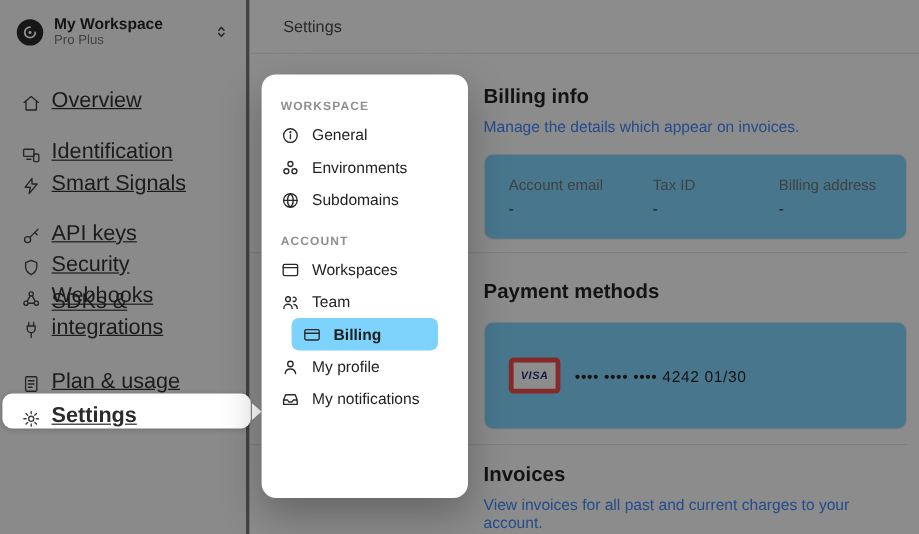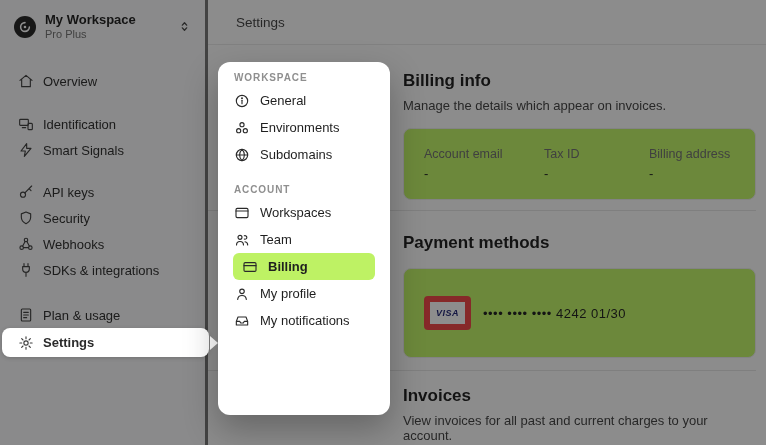--- a/index.html
+++ b/index.html
@@ -13,54 +13,54 @@
   .ws-logo { width:22px; height:22px; border-radius:50%; background:#222; display:flex; align-items:center; justify-content:center; flex:0 0 22px; }
   .ws-meta { margin-left:9px; min-width:0; }
   .ws-name { font-size:13px; font-weight:700; color:#1c1c1c; line-height:15px; }
   .ws-plan { font-size:11px; color:#6f6f6f; line-height:13px; margin-top:1px; }
   .ws-switch { margin-left:auto; color:#444; display:flex; align-items:center; cursor:pointer; }
 
   .nav { padding:0 0; }
   .nav-group { margin-top:17px; }
   .nav-group.g3 { margin-top:16px; }
   .nav-group.g4 { margin-top:19px; }
-  .nav-item { display:flex; align-items:center; gap:9px; height:26px; padding:0 12px 0 18px; font-size:13px; color:#2b2b2b; cursor:pointer; }
+  .nav-item { display:flex; align-items:flex-end; gap:9px; height:26px; padding:0 12px 0 18px; font-size:18px; color:#2b2b2b; cursor:pointer;text-decoration:underline; }
   .nav-item .ic { display:flex; align-items:center; color:#3d3d3d; flex:0 0 16px; }
   .nav-item.spotlight { position:relative; z-index:60; height:29px; margin:0 -4px 0 2px; padding-left:16px; background:#ffffff; border-radius:8px; box-shadow:0 1px 4px rgba(0,0,0,.18); font-weight:600; }
   .nav-item.spotlight::after { content:''; position:absolute; right:-9px; top:50%; transform:translateY(-50%); border-left:8px solid #fff; border-top:7px solid transparent; border-bottom:7px solid transparent; }
 
   
   .topbar { position:absolute; left:208px; right:0; top:0; height:45px; background:#fafafa; border-bottom:1px solid #e6e6e6; display:flex; align-items:center; padding-left:28px; }
   .topbar-title { font-size:13.5px; color:#3f3f3f; }
 
   
   .main { position:absolute; left:208px; right:0; top:45px; bottom:0; background:#fafafa; padding:26px 10px 0 195px; overflow:hidden; }
   .h2 { font-size:17px; font-weight:700; color:#1a1a1a; }
-  .sub { margin-top:7px; font-size:13px; color:#404040; }
-  .card { margin-top:15px; background:#bef264; border:1px solid #e9e9e9; border-radius:8px; }
+  .sub { margin-top:7px; font-size:13px; color:#3b82f6; }
+  .card { margin-top:15px; background:#7dd3fc; border:1px solid #e9e9e9; border-radius:8px; }
   .card.fields { height:72px; display:flex; padding:18px 20px 0 20px; }
   .field { }
   .field.c1 { width:120px; }
   .field.c2 { width:105px; }
   .field-label { font-size:12.5px; color:#6d6d6d; }
   .field-value { margin-top:5px; font-size:13px; color:#1c1c1c; }
   .divider { border-top:1px solid #e2e2e2; margin:10px 0 0 -195px; }
   .sect-title { margin-top:22px; }
   .card.payment { height:90px; display:flex; align-items:center; padding:0 20px; gap:12px; }
-  .brand-badge { background:#fbfbfb; border:6px solid #ef4444; border-radius:4px; padding:6px 6px; font-size:9px; font-weight:800; font-style:italic; letter-spacing:.5px; color:#1a1f71; line-height:10px; }
+  .brand-badge { background:#fbfbfb; border:4px solid #ef4444; border-radius:4px; padding:6px 6px; font-size:9px; font-weight:800; font-style:italic; letter-spacing:.5px; color:#1a1f71; line-height:10px; }
   .card-number { font-size:13px; color:#1c1c1c; letter-spacing:.5px; }
 
   
   .overlay { position:absolute; inset:0; background:rgba(10,10,10,.46); z-index:50; }
-  .popover { position:absolute; left:218px; top:62px; width:172px; height:353px; background:#ffffff; border-radius:12px; box-shadow:0 14px 34px rgba(0,0,0,.28); z-index:60; padding:0 0; }
+  .popover { position:absolute; left:218px; top:62px; width:172px; height:353px; background:#ffffff; border-radius:12px; box-shadow:0 14px 34px rgba(0,0,0,.28); z-index:60; padding:12px 0; }
   .pop-label { margin:10px 16px 4px 16px; font-size:10px; font-weight:600; letter-spacing:.9px; color:#8f8f8f; }
   .pop-label.later { margin-top:16px; }
   .pop-item { display:flex; align-items:center; gap:10px; height:27px; padding:0 9px 0 16px; font-size:13px; color:#1f1f1f; cursor:pointer; }
   .pop-item .ic { display:flex; align-items:center; color:#2a2a2a; flex:0 0 16px; }
-  .pop-item.active { margin:0 15px; padding-left:9px; background:#bef264; border-radius:6px; font-weight:600; }
+  .pop-item.active { margin:0 25px; padding-left:9px; background:#7dd3fc; border-radius:6px; font-weight:600; }
 </style>
 </head>
 <body>
 
 <div class="app">
 
   <div class="sidebar">
     <div class="ws-header">
       <div class="ws-logo">
         <svg width="14" height="14" viewBox="0 0 24 24" fill="none" stroke="#fff" stroke-width="2.6" stroke-linecap="round">

